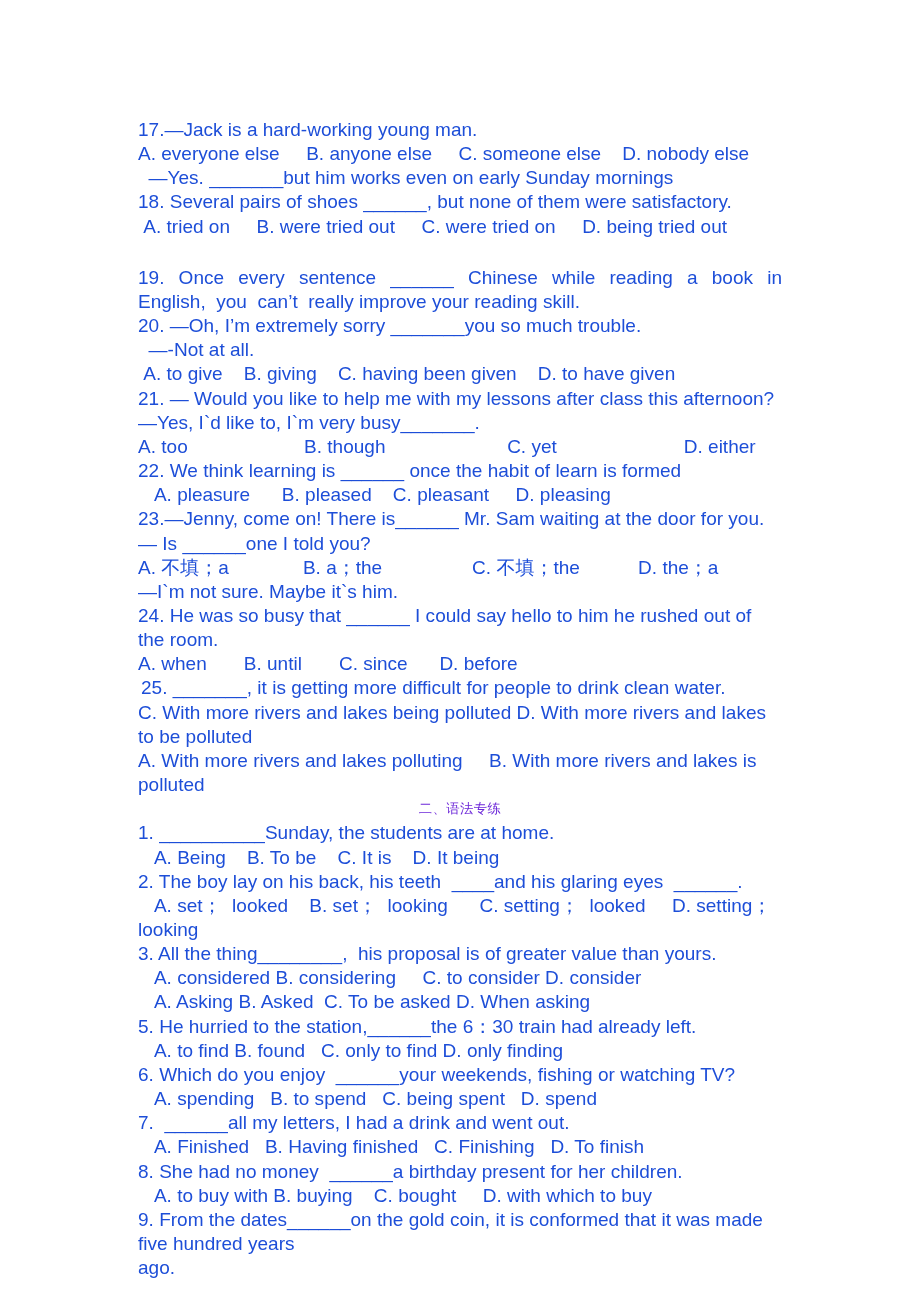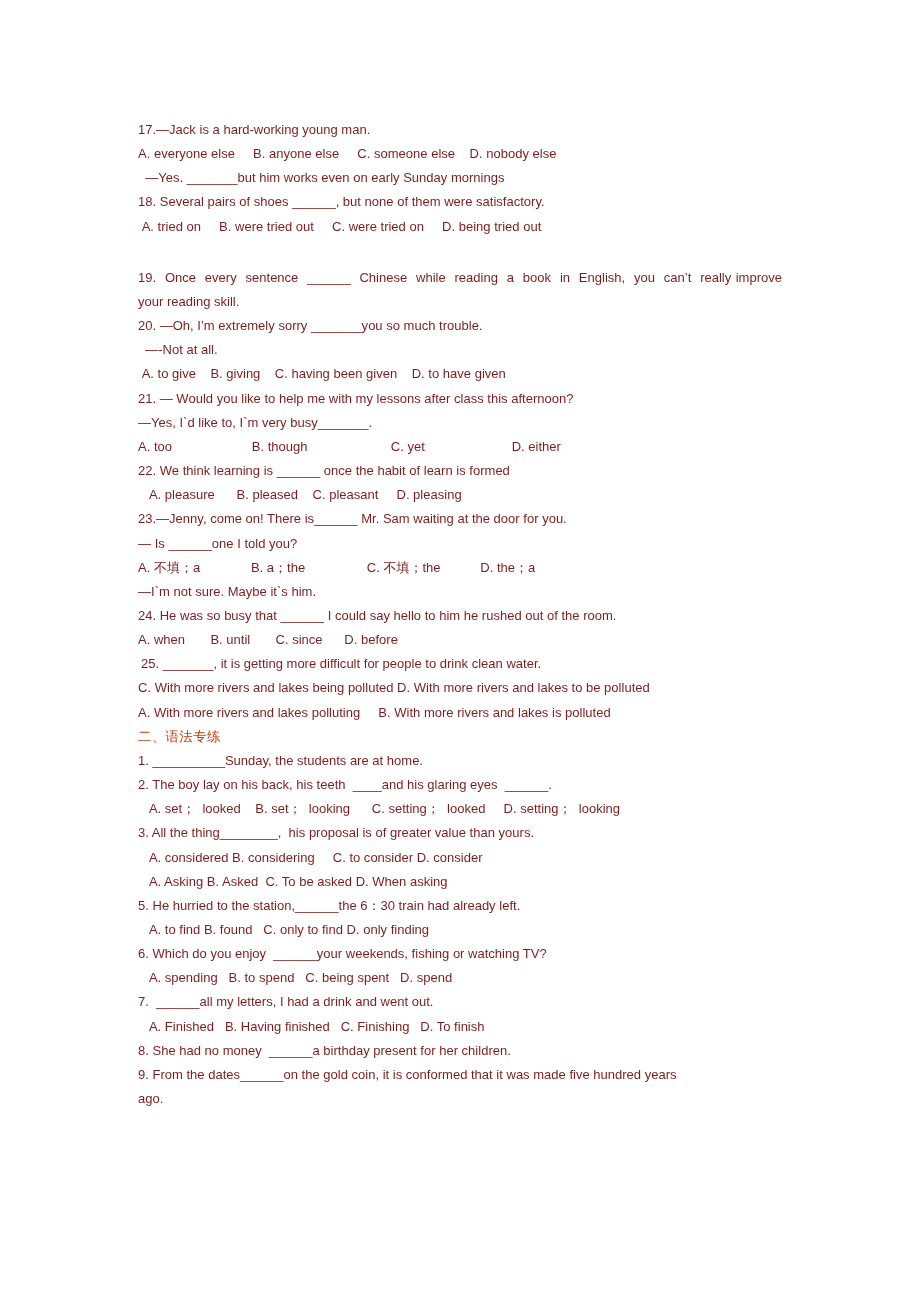--- a/index.html
+++ b/index.html
@@ -20,43 +20,44 @@
     height: 1302px;
     background: #ffffff;
     box-sizing: border-box;
     padding: 118px 138px 0 138px;
   }
   .body-col {
     width: 644px;
   }
   
   .ln {
-    font-size: 13px;
+    font-size: 19px;
     line-height: 24.15px;
-    color: #7f1d1d;
+    color: #1d4ed8;
     white-space: pre-wrap;
     word-spacing: 0px;
     letter-spacing: 0.01px;
   }
   
   .ind-0  { padding-left: 0px; }
   .ind-1  { padding-left: 3px; }
   
   .just {
     text-align: justify;
     text-align-last: left;
     margin-top: 27px;
   }
   
   .cn-head {
     font-family: "DejaVu Serif", "Liberation Serif", serif;
     font-size: 13.4px;
     line-height: 24.15px;
-    color: #c2410c;
+    color: #6d28d9;
     letter-spacing: 0.4px;
+    text-align: center;
   }
   
 </style>
 </head>
 <body>
 
 <div class="page">
   <div class="body-col">
 
     <div class="ln ind-0">17.—Jack is a hard-working young man.</div>
@@ -79,29 +80,31 @@
     <div class="ln ind-0">—I`m not sure. Maybe it`s him.</div>
     <div class="ln ind-0">24. He was so busy that ______ I could say hello to him he rushed out of the room.</div>
     <div class="ln ind-0">A. when       B. until       C. since      D. before</div>
     <div class="ln ind-1">25. _______, it is getting more difficult for people to drink clean water.</div>
     <div class="ln ind-0">C. With more rivers and lakes being polluted D. With more rivers and lakes to be polluted</div>
     <div class="ln ind-0">A. With more rivers and lakes polluting     B. With more rivers and lakes is polluted</div>
 
     <div class="cn-head">二、语法专练</div>
 
     <div class="ln ind-0">1. __________Sunday, the students are at home.</div>
+    <div class="ln ind-0">   A. Being    B. To be    C. It is    D. It being</div>
     <div class="ln ind-0">2. The boy lay on his back, his teeth  ____and his glaring eyes  ______.</div>
     <div class="ln ind-0">   A. set；  looked    B. set；  looking      C. setting；  looked     D. setting；  looking</div>
     <div class="ln ind-0">3. All the thing________,  his proposal is of greater value than yours.</div>
     <div class="ln ind-0">   A. considered B. considering     C. to consider D. consider</div>
     <div class="ln ind-0">   A. Asking B. Asked  C. To be asked D. When asking</div>
     <div class="ln ind-0">5. He hurried to the station,______the 6：30 train had already left.</div>
     <div class="ln ind-0">   A. to find B. found   C. only to find D. only finding</div>
     <div class="ln ind-0">6. Which do you enjoy  ______your weekends, fishing or watching TV?</div>
     <div class="ln ind-0">   A. spending   B. to spend   C. being spent   D. spend</div>
     <div class="ln ind-0">7.  ______all my letters, I had a drink and went out.</div>
     <div class="ln ind-0">   A. Finished   B. Having finished   C. Finishing   D. To finish</div>
     <div class="ln ind-0">8. She had no money  ______a birthday present for her children.</div>
+    <div class="ln ind-0">   A. to buy with B. buying    C. bought     D. with which to buy</div>
     <div class="ln ind-0">9. From the dates______on the gold coin, it is conformed that it was made five hundred years</div>
     <div class="ln ind-0">ago.</div>
 
   </div>
 </div>
 
 </body></html>

